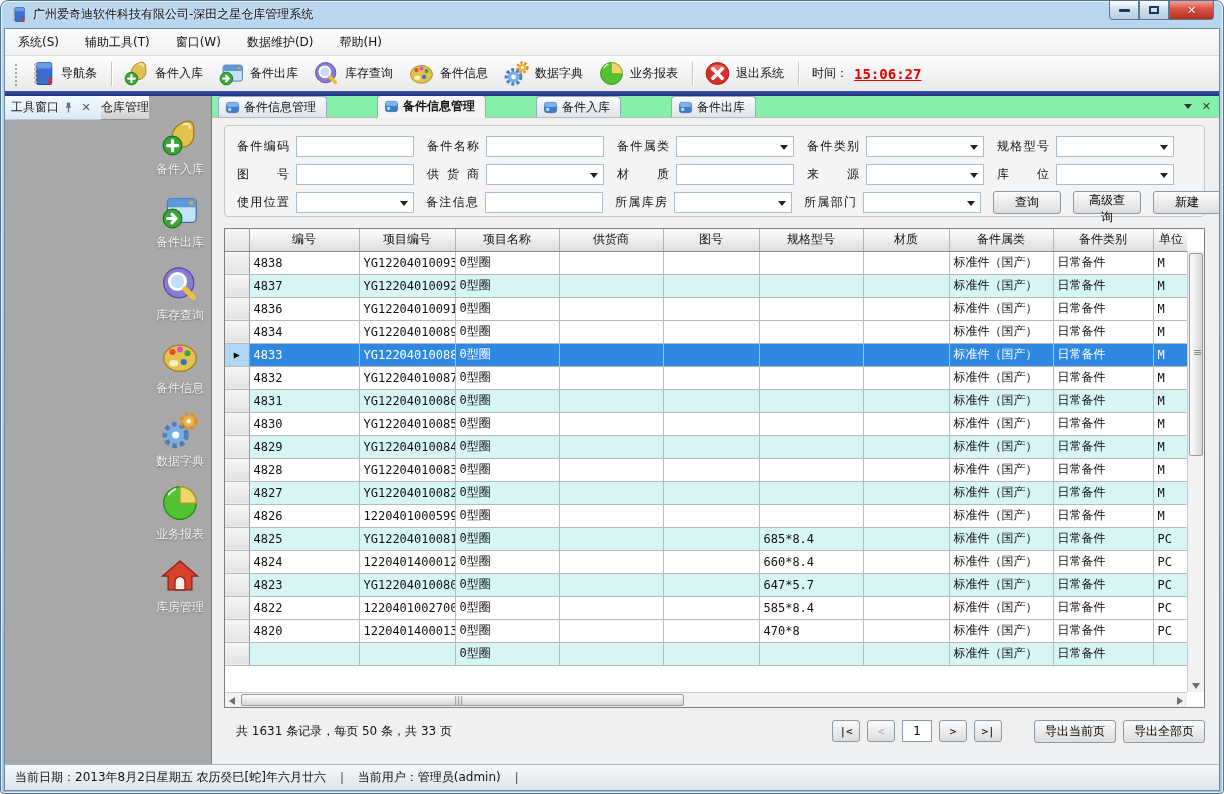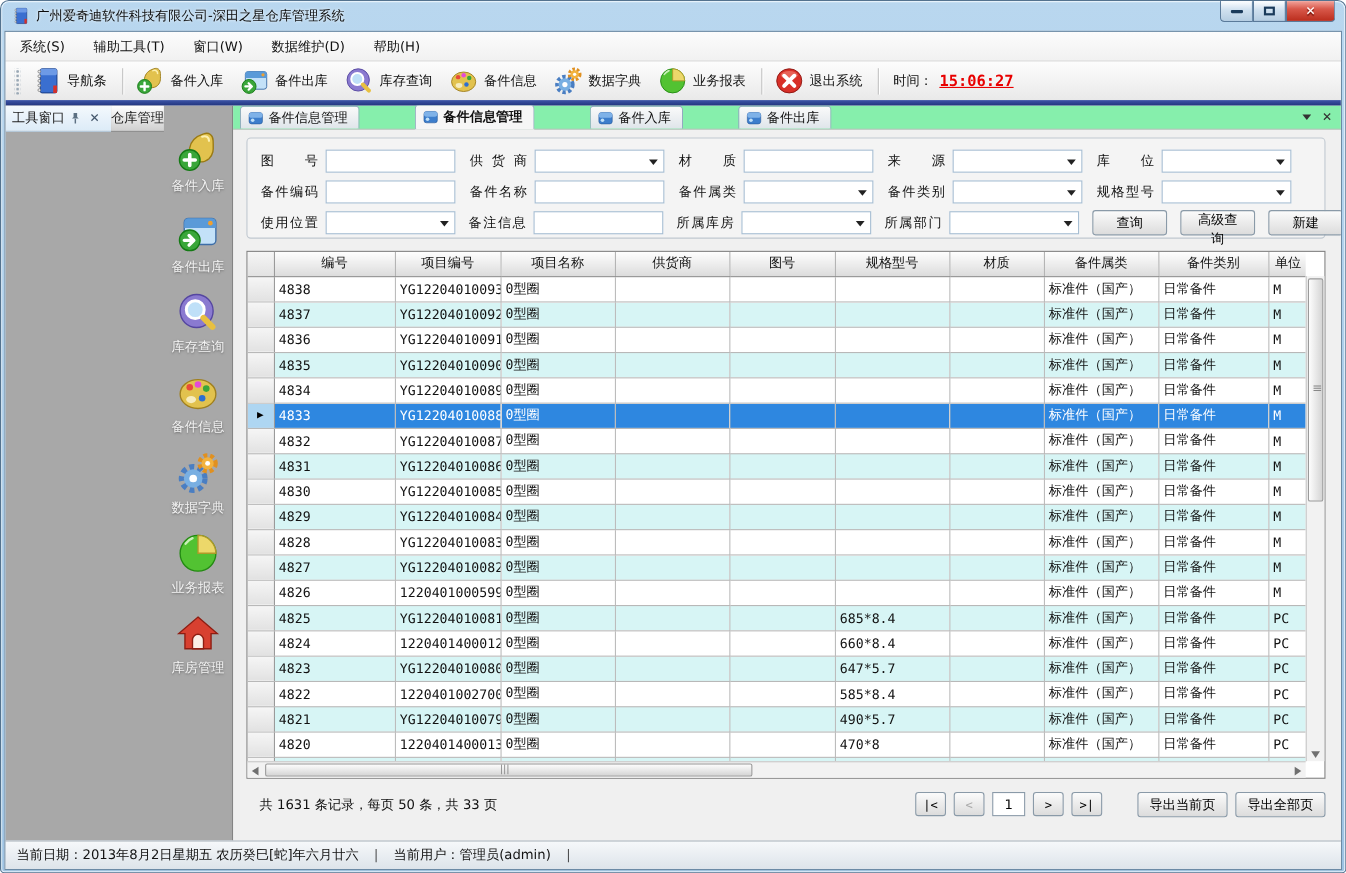--- a/index.html
+++ b/index.html
@@ -353,20 +353,48 @@
             <span class="caret-down"></span>
             <span class="tab-tool">✕</span>
           </div>
         </div>
 
         <div class="content">
 
           <div class="search-panel">
             <div class="f-row">
               <div class="f-group">
+                  <span class="f-label">备件编码</span>
+                  <input class="f-input" style="">
+                </div>
+              <div class="f-group">
+                  <span class="f-label">备件名称</span>
+                  <input class="f-input" style="">
+                </div>
+              <div class="f-group">
+                  <span class="f-label">备件属类</span>
+                  <div class="combo">
+                    <span class="arr"></span>
+                  </div>
+                </div>
+              <div class="f-group">
+                  <span class="f-label">备件类别</span>
+                  <div class="combo">
+                    <span class="arr"></span>
+                  </div>
+                </div>
+              <div class="f-group">
+                  <span class="f-label">规格型号</span>
+                  <div class="combo">
+                    <span class="arr"></span>
+                  </div>
+                </div>
+            </div>
+            <div class="f-row">
+              <div class="f-group">
                   <span class="f-label">图 号</span>
                   <input class="f-input" style="">
                 </div>
               <div class="f-group">
                   <span class="f-label">供 货 商</span>
                   <div class="combo">
                     <span class="arr"></span>
                   </div>
                 </div>
               <div class="f-group">
@@ -374,48 +402,20 @@
                   <input class="f-input" style="">
                 </div>
               <div class="f-group">
                   <span class="f-label">来 源</span>
                   <div class="combo">
                     <span class="arr"></span>
                   </div>
                 </div>
               <div class="f-group">
                   <span class="f-label">库 位</span>
-                  <div class="combo">
-                    <span class="arr"></span>
-                  </div>
-                </div>
-            </div>
-            <div class="f-row">
-              <div class="f-group">
-                  <span class="f-label">备件编码</span>
-                  <input class="f-input" style="">
-                </div>
-              <div class="f-group">
-                  <span class="f-label">备件名称</span>
-                  <input class="f-input" style="">
-                </div>
-              <div class="f-group">
-                  <span class="f-label">备件属类</span>
-                  <div class="combo">
-                    <span class="arr"></span>
-                  </div>
-                </div>
-              <div class="f-group">
-                  <span class="f-label">备件类别</span>
-                  <div class="combo">
-                    <span class="arr"></span>
-                  </div>
-                </div>
-              <div class="f-group">
-                  <span class="f-label">规格型号</span>
                   <div class="combo">
                     <span class="arr"></span>
                   </div>
                 </div>
             </div>
             <div class="f-row">
               <div class="f-group">
                   <span class="f-label">使用位置</span>
                   <div class="combo">
                     <span class="arr"></span>
@@ -510,33 +510,20 @@
                       <td>YG12204010091</td>
                       <td>0型圈</td>
                       <td></td>
                       <td></td>
                       <td></td>
                       <td></td>
                       <td>标准件（国产）</td>
                       <td>日常备件</td>
                       <td>M</td>
                     </tr>
-                    <tr class="odd">
-                      <td class="sel"></td>
-                      <td>4835</td>
-                      <td>YG12204010090</td>
-                      <td>0型圈</td>
-                      <td></td>
-                      <td></td>
-                      <td></td>
-                      <td></td>
-                      <td>标准件（国产）</td>
-                      <td>日常备件</td>
-                      <td>M</td>
-                    </tr>
                     <tr>
                       <td class="sel"></td>
                       <td>4834</td>
                       <td>YG12204010089</td>
                       <td>0型圈</td>
                       <td></td>
                       <td></td>
                       <td></td>
                       <td></td>
                       <td>标准件（国产）</td>
@@ -687,33 +674,20 @@
                       <td>PC</td>
                     </tr>
                     <tr>
                       <td class="sel"></td>
                       <td>4822</td>
                       <td>1220401002700</td>
                       <td>0型圈</td>
                       <td></td>
                       <td></td>
                       <td>585*8.4</td>
-                      <td></td>
-                      <td>标准件（国产）</td>
-                      <td>日常备件</td>
-                      <td>PC</td>
-                    </tr>
-                    <tr class="odd">
-                      <td class="sel"></td>
-                      <td>4821</td>
-                      <td>YG12204010079</td>
-                      <td>0型圈</td>
-                      <td></td>
-                      <td></td>
-                      <td>490*5.7</td>
                       <td></td>
                       <td>标准件（国产）</td>
                       <td>日常备件</td>
                       <td>PC</td>
                     </tr>
                     <tr>
                       <td class="sel"></td>
                       <td>4820</td>
                       <td>1220401400013</td>
                       <td>0型圈</td>

